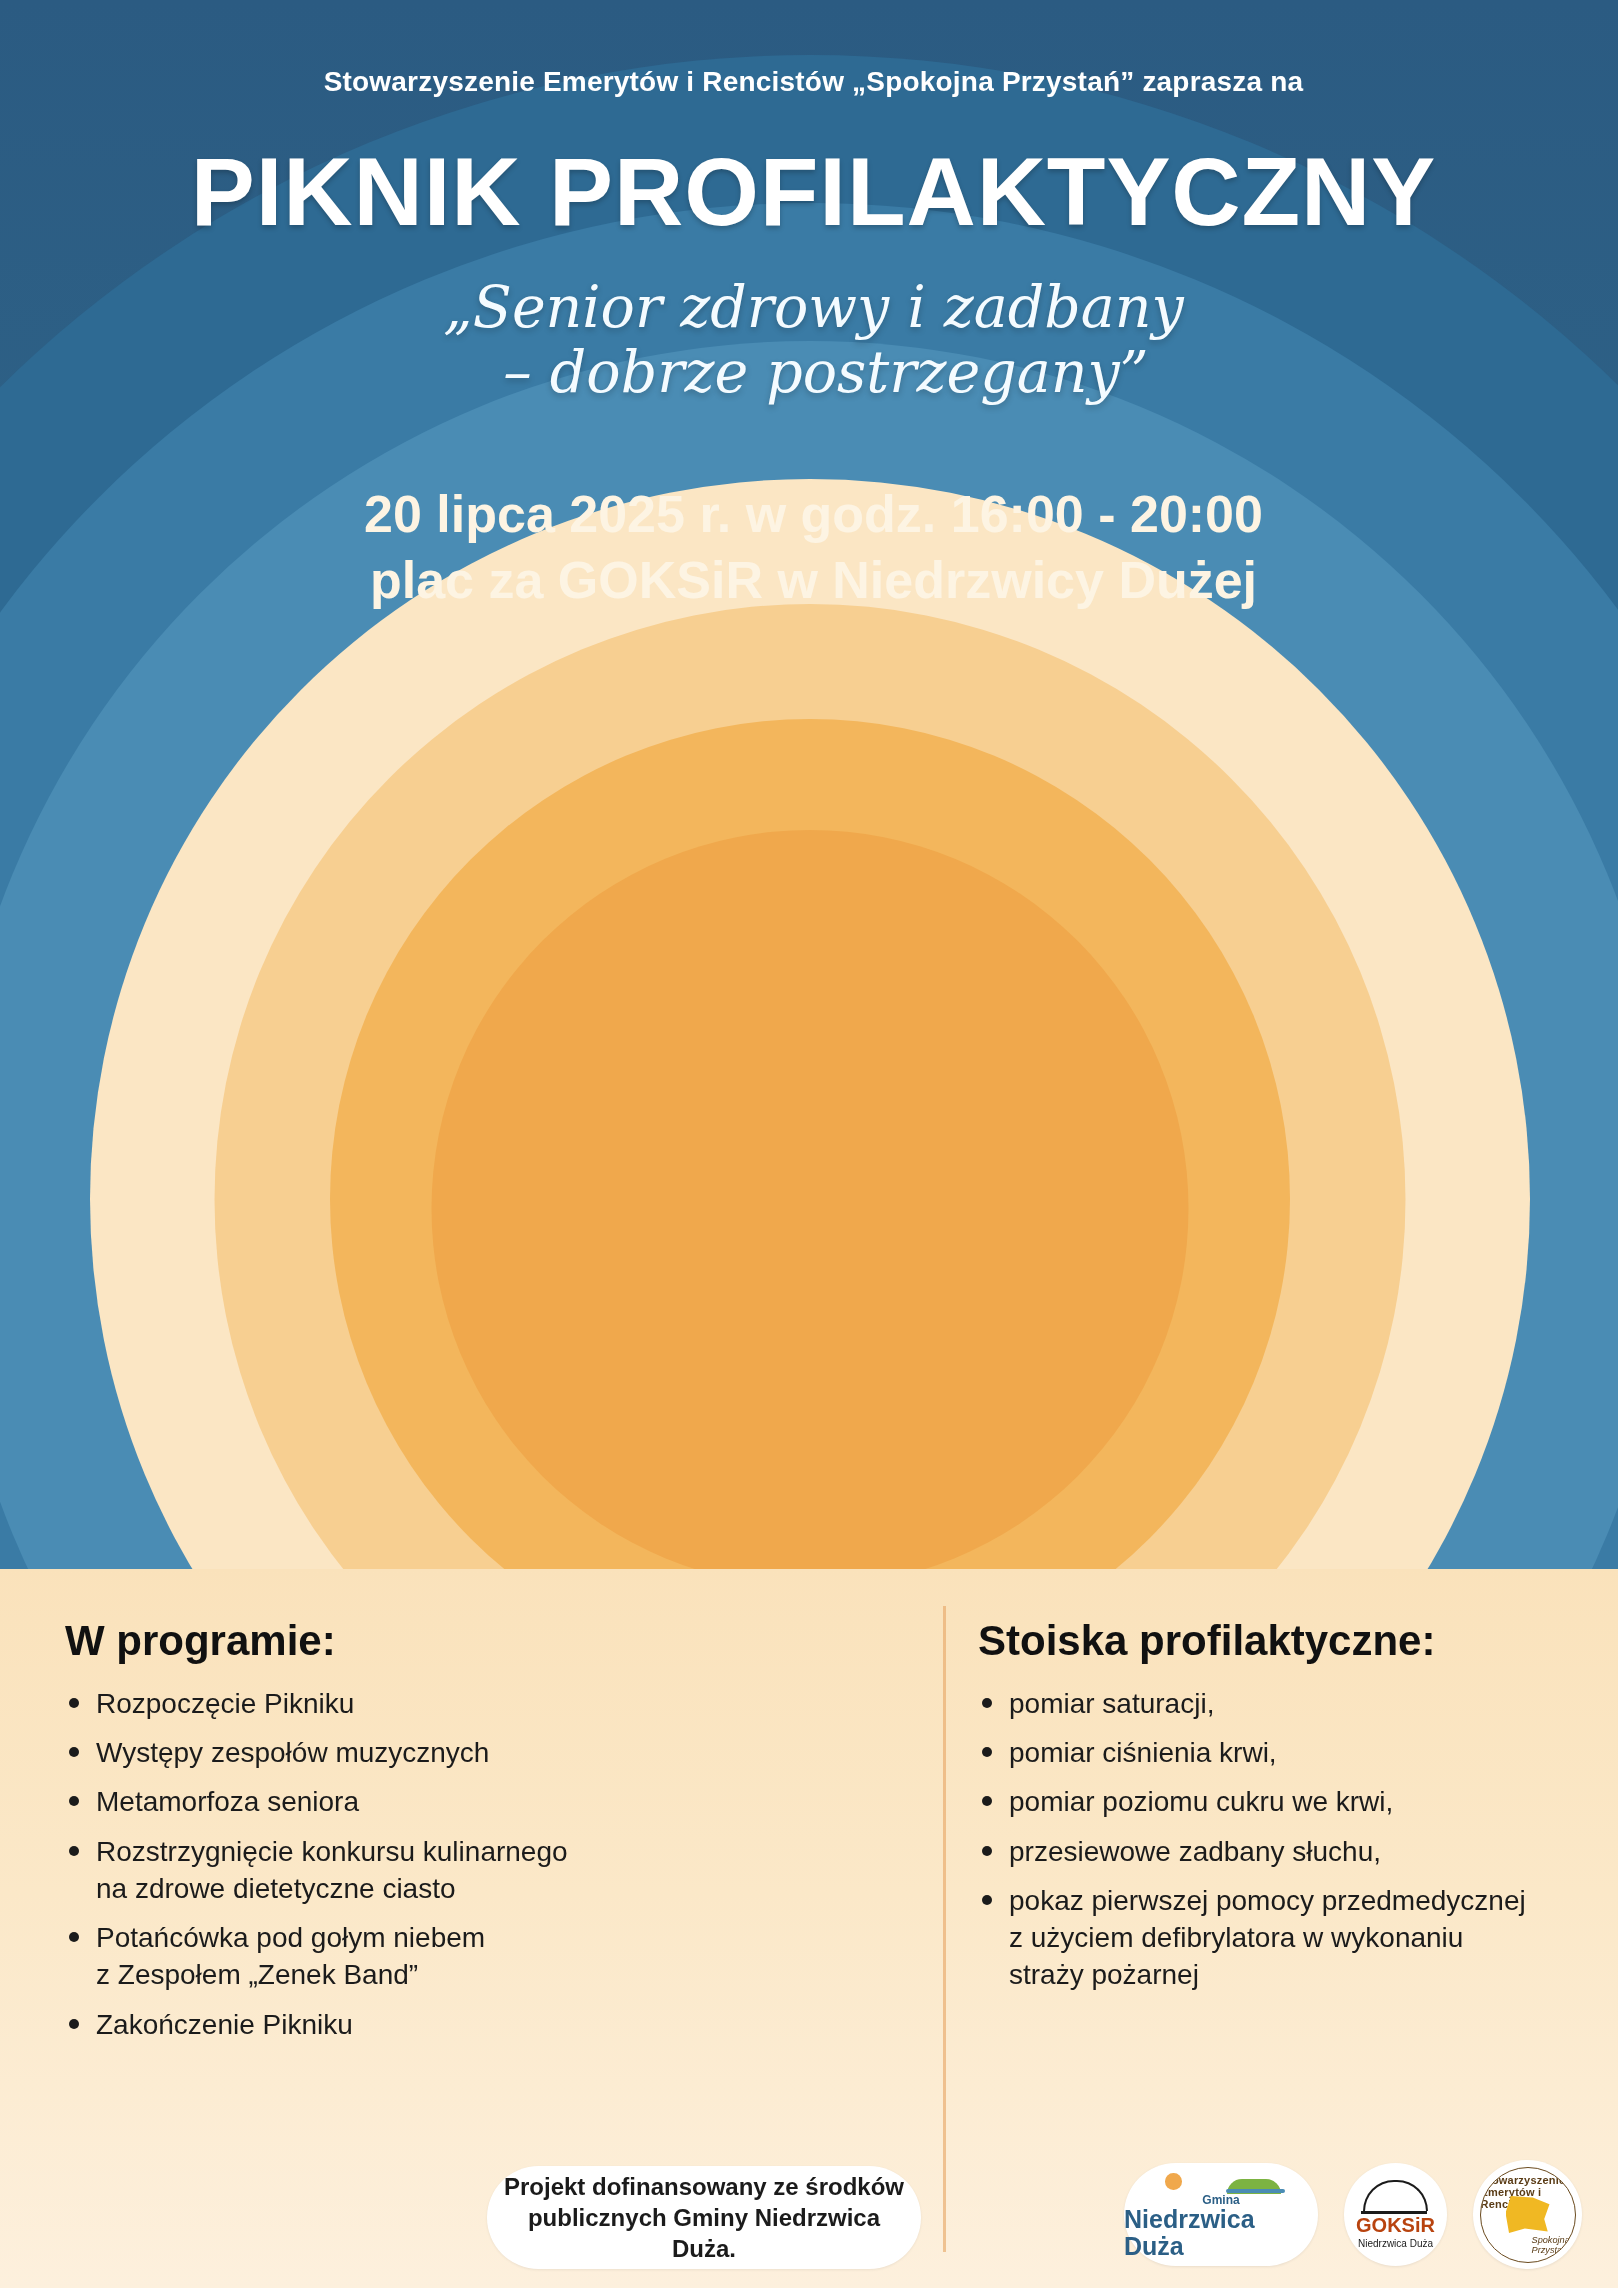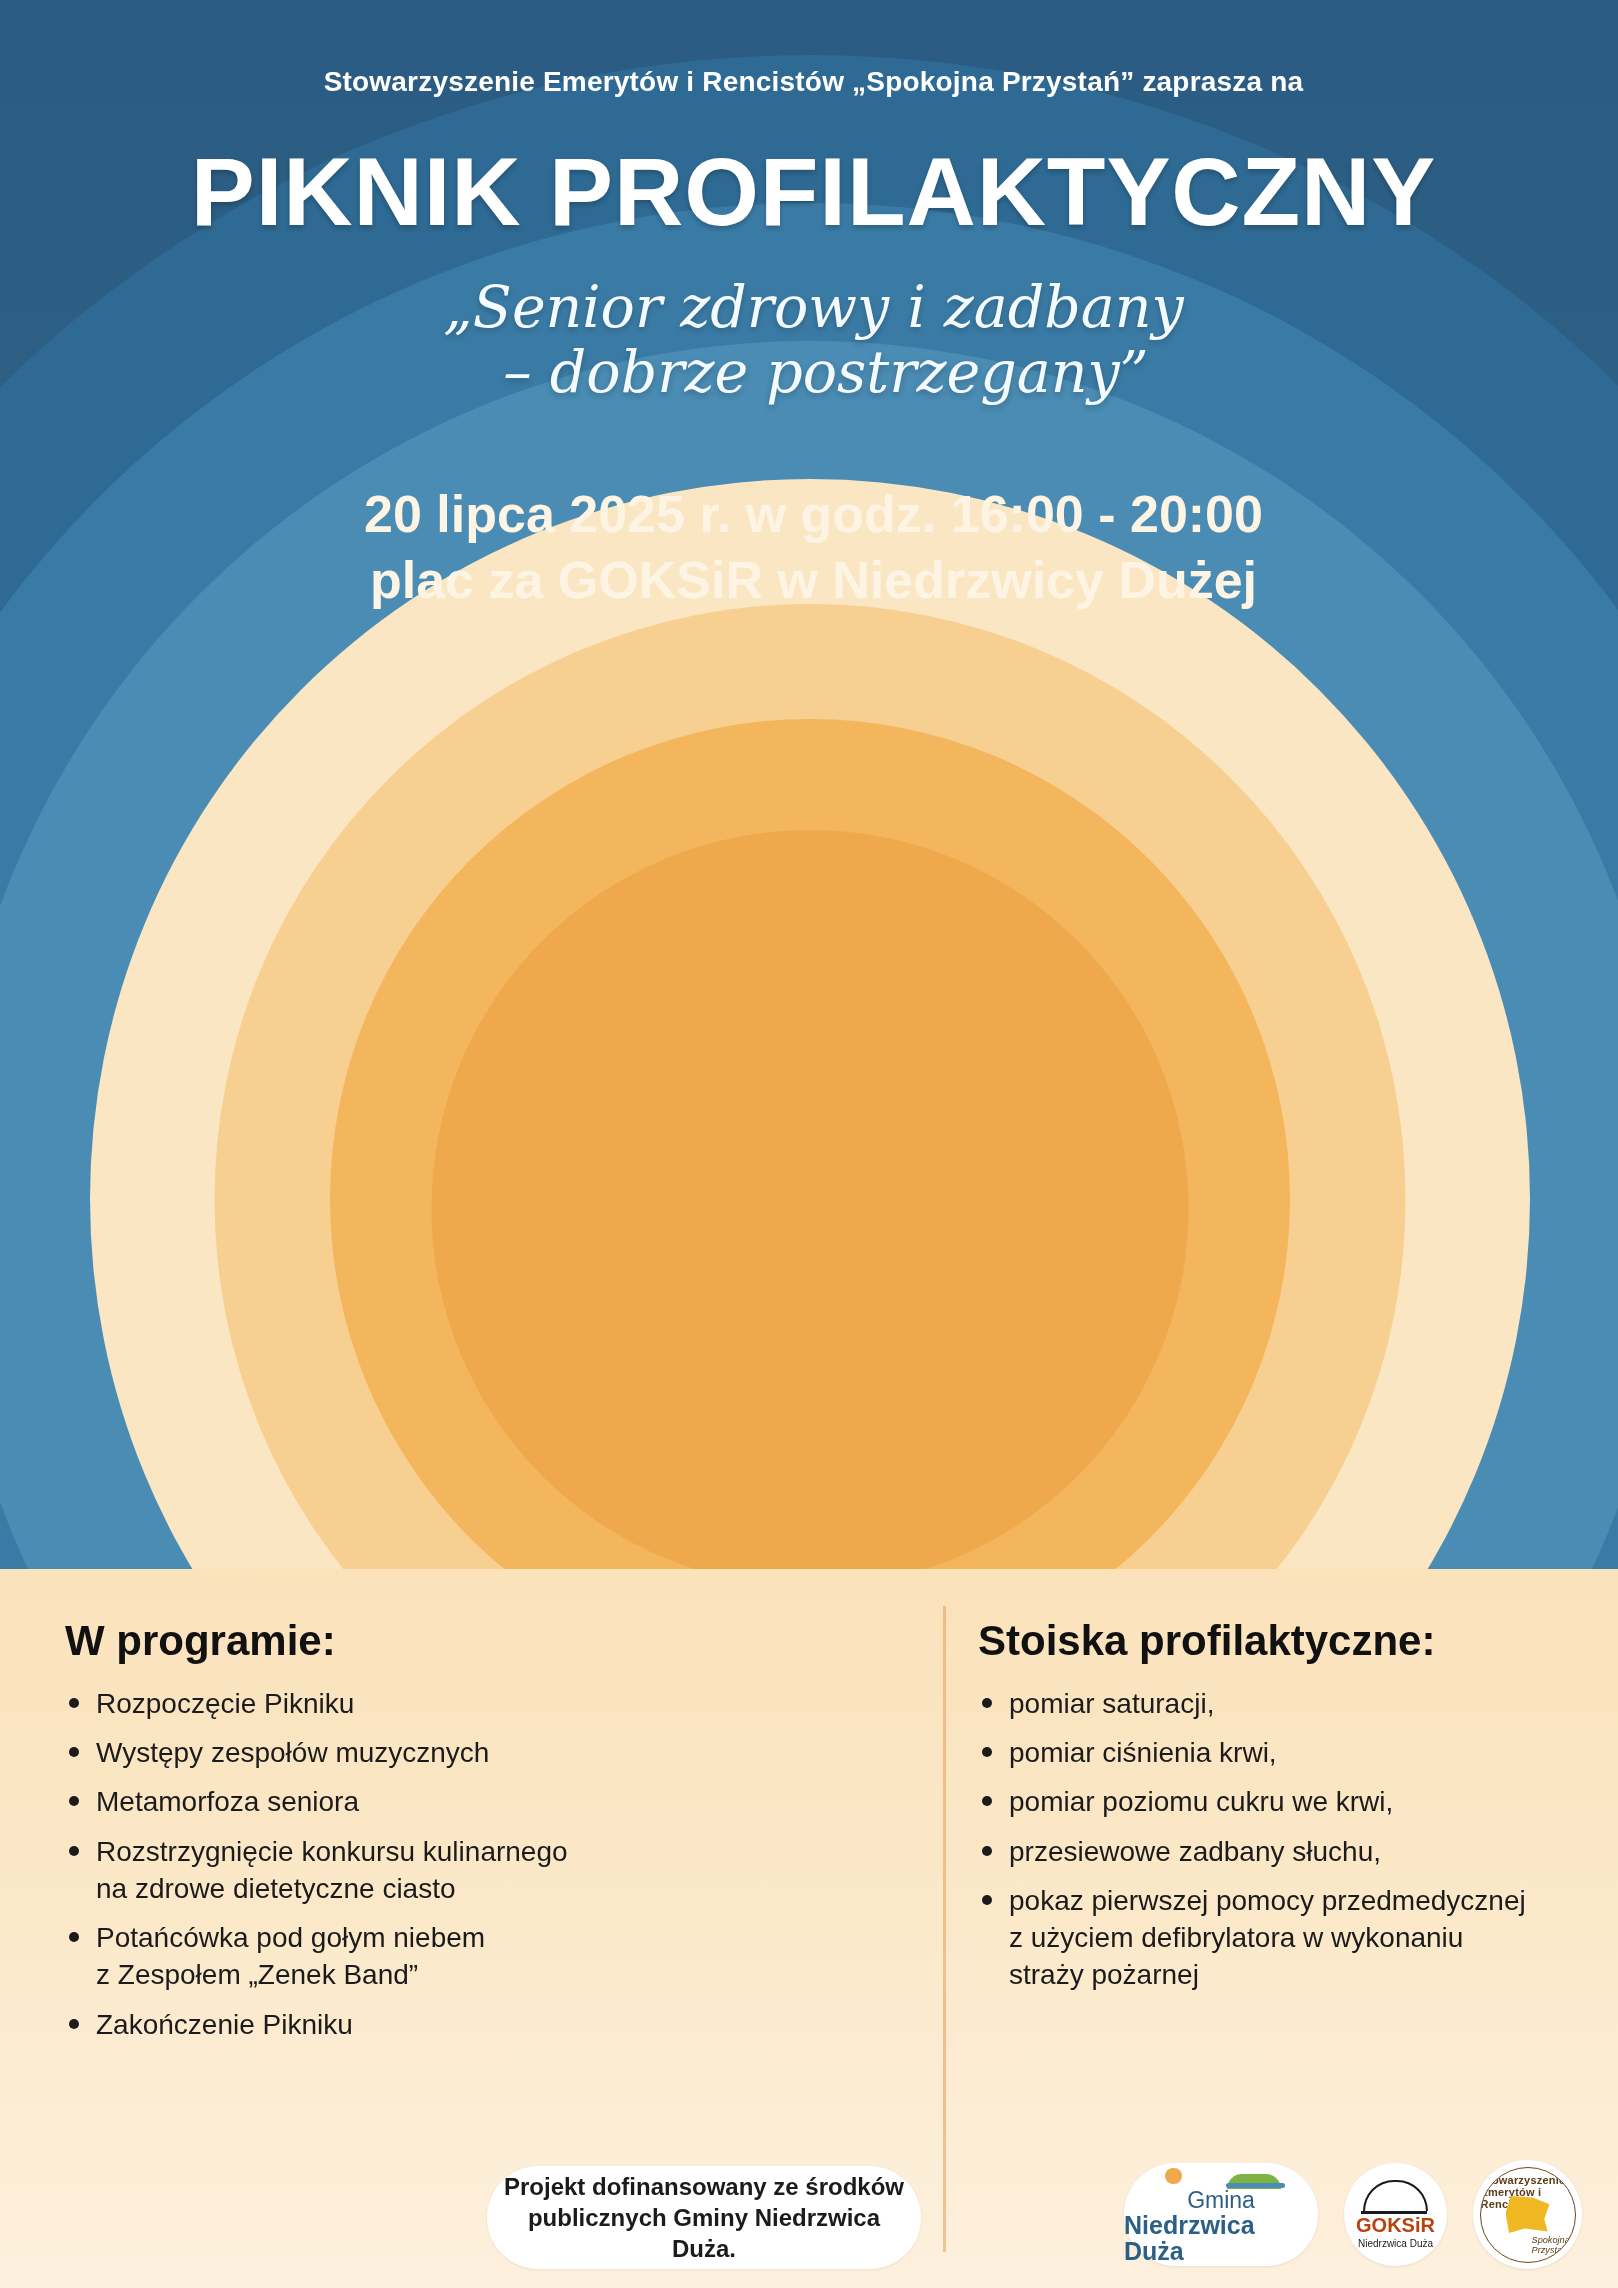--- a/index.html
+++ b/index.html
@@ -178,21 +178,21 @@
     display: flex;
     flex-direction: column;
     align-items: center;
     justify-content: center;
     box-shadow: 0 0.9px 2.8px rgba(0,0,0,0.08);
   }
   .logo.gmina { width: 194px; height: 103px; border-radius: 52px; }
   .logo.goksir { width: 103px; height: 103px; }
   .logo.stow { width: 109px; height: 109px; }
 
-  .gmina-top { font-size: 23px; color: #2b5f86; font-weight: normal; line-height: 1; }
+  .gmina-top { font-size: 12px; color: #2b5f86; font-weight: bold; line-height: 1; }
   .gmina-main { font-size: 25px; color: #2b5f86; font-weight: bold; line-height: 1.05; }
   .gmina-art { position: relative; width: 138px; height: 24px; }
   .gmina-sun {
     position: absolute; left: 13px; top: 2.8px;
     width: 16.6px; height: 16.6px; border-radius: 50%;
     background: #f0a84c;
   }
   .gmina-hill {
     position: absolute; right: 9.2px; bottom: 0;
     width: 54px; height: 14.8px;

